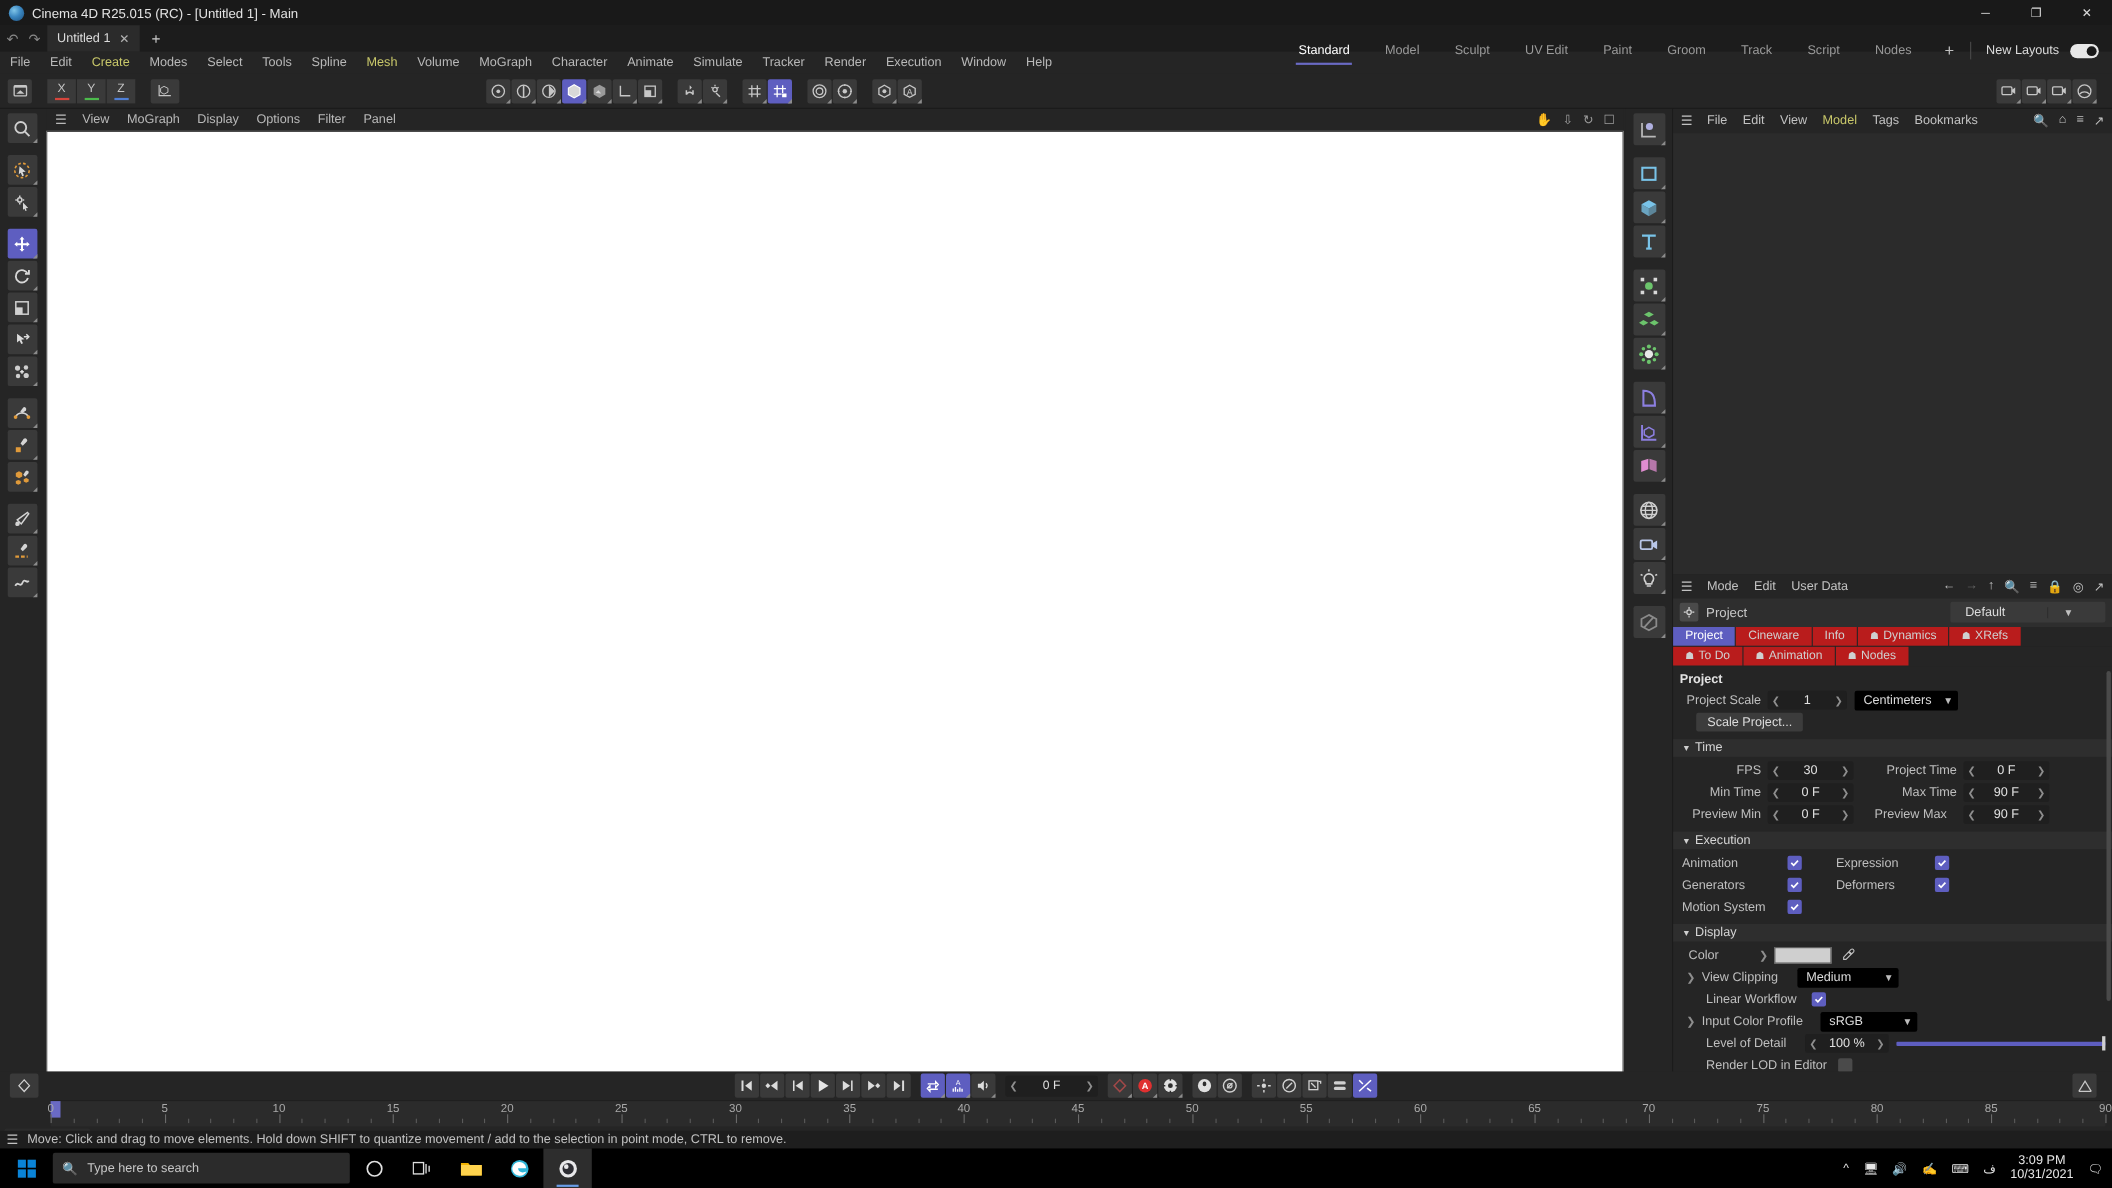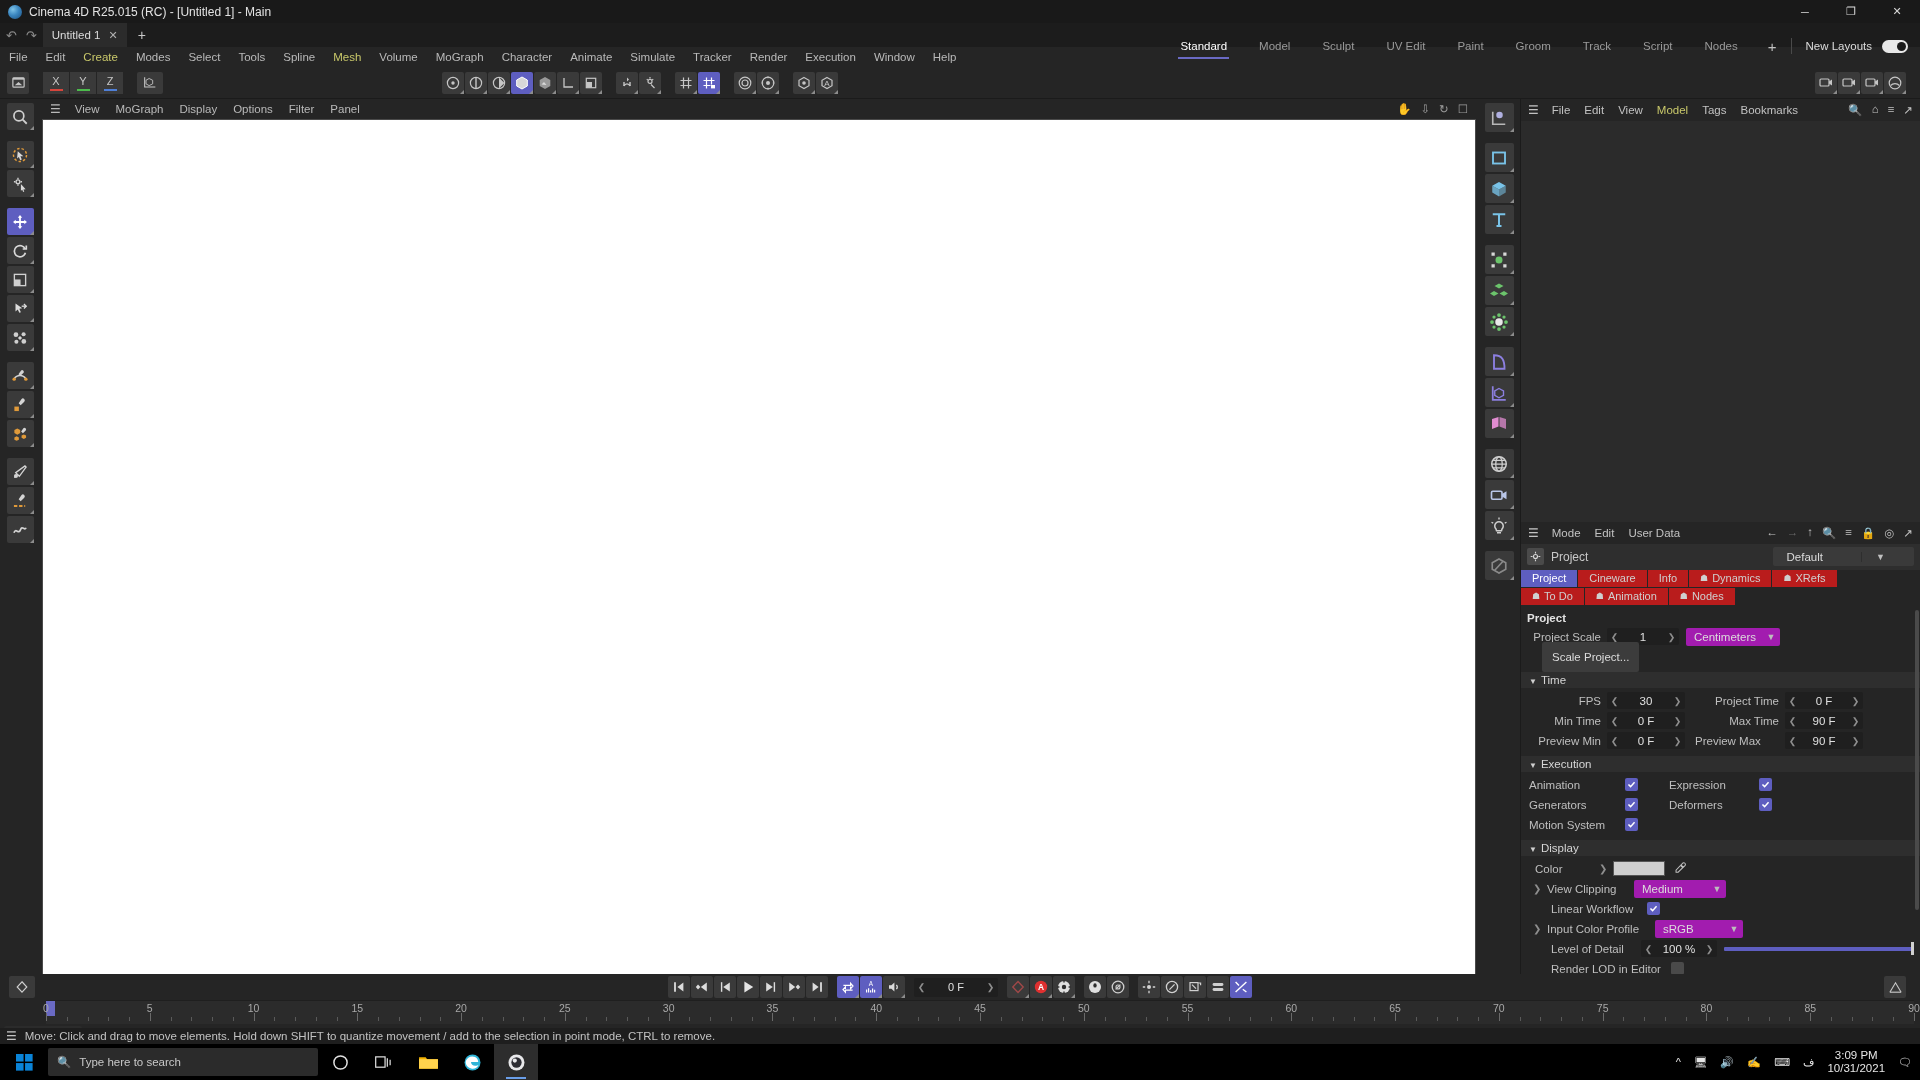--- a/index.html
+++ b/index.html
@@ -113,25 +113,25 @@
   .grouphdr{ font-size:11.5px; color:#e2e2e2; font-weight:bold; padding:2px 0 3px 6px; }
   .sechdr{ background:#2e2e2e; font-size:11.5px; color:#d6d6d6; padding:2px 0 2px 8px;
     margin:5px 0 3px 0; }
   .sechdr b{ font-size:8px; margin-right:4px; color:#cfcfcf; font-weight:normal;}
   .row{ display:flex; align-items:center; height:20px; font-size:11.5px; padding-left:8px; }
   .lbl{ color:#bfbfbf; }
   .numfield{ display:flex; align-items:center; background:#1f1f1f; border-radius:2px;
     height:17px; color:#e0e0e0; font-size:11.5px; }
   .numfield .ar{ width:15px; text-align:center; color:#8e8e8e; font-size:9px;}
   .numfield .v{ flex:1; text-align:center; }
-  .selbox{ display:flex; align-items:center; background:#a21caf; border-radius:2px;
+  .selbox{ display:flex; align-items:center; background:#000000; border-radius:2px;
     height:18px; font-size:11.5px; color:#dcdcdc; }
   .selbox .v{ padding-left:8px; flex:1; }
   .selbox .chev{ width:18px; text-align:center; font-size:9px; color:#bdbdbd;}
-  .btn{ background:#3c3c3c; border-radius:2px; height:30px; padding:0 10px;
+  .btn{ background:#3c3c3c; border-radius:2px; height:17px; padding:0 10px;
     display:inline-flex;align-items:center; font-size:11.5px; color:#dcdcdc;}
   .cbx{ width:13px;height:13px;border-radius:2px;background:#5e5ec0;
     display:flex;align-items:center;justify-content:center;}
   .cbx.off{ background:#4a4a4a; }
   .cbx svg{ display:block; }
   .arr{ color:#8e8e8e; font-size:10px; }
   .swatch{ width:52px;height:15px;background:#cfcfcf;border:1px solid #555; }
   .slider{ flex:1; height:13px; display:flex; align-items:center; position:relative;
     margin-left:7px; margin-right:6px;}
   .slider .track{ height:4px; background:#5e5ec0; width:100%; border-radius:1px;}
@@ -761,21 +761,21 @@
           </span>
         </div>
 
         <div class="row">
           <span class="lbl" style="width:72px;text-align:right">Preview Min</span>
           <span class="numfield" style="width:78px;margin-left:6px">
             <span class="ar">❮</span>
             <span class="v">0 F</span>
             <span class="ar">❯</span>
           </span>
-          <span class="lbl" style="width:84px;text-align:left;margin-left:10px">Preview Max</span>
+          <span class="lbl" style="width:84px;text-align:center;margin-left:10px">Preview Max</span>
           <span class="numfield" style="width:78px;margin-left:6px">
             <span class="ar">❮</span>
             <span class="v">90 F</span>
             <span class="ar">❯</span>
           </span>
         </div>
 
         <div class="sechdr">
           <b>▼</b><span>Execution</span>
         </div>

